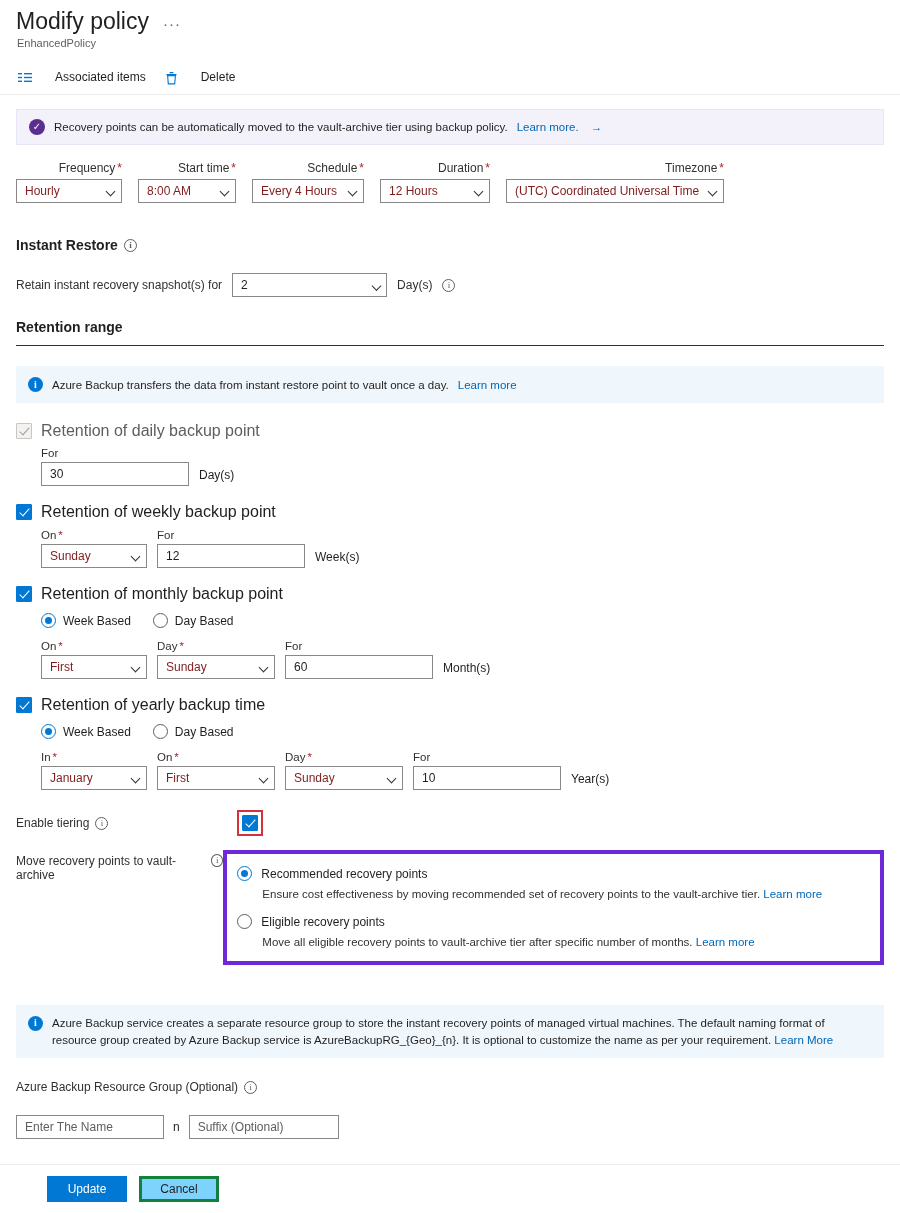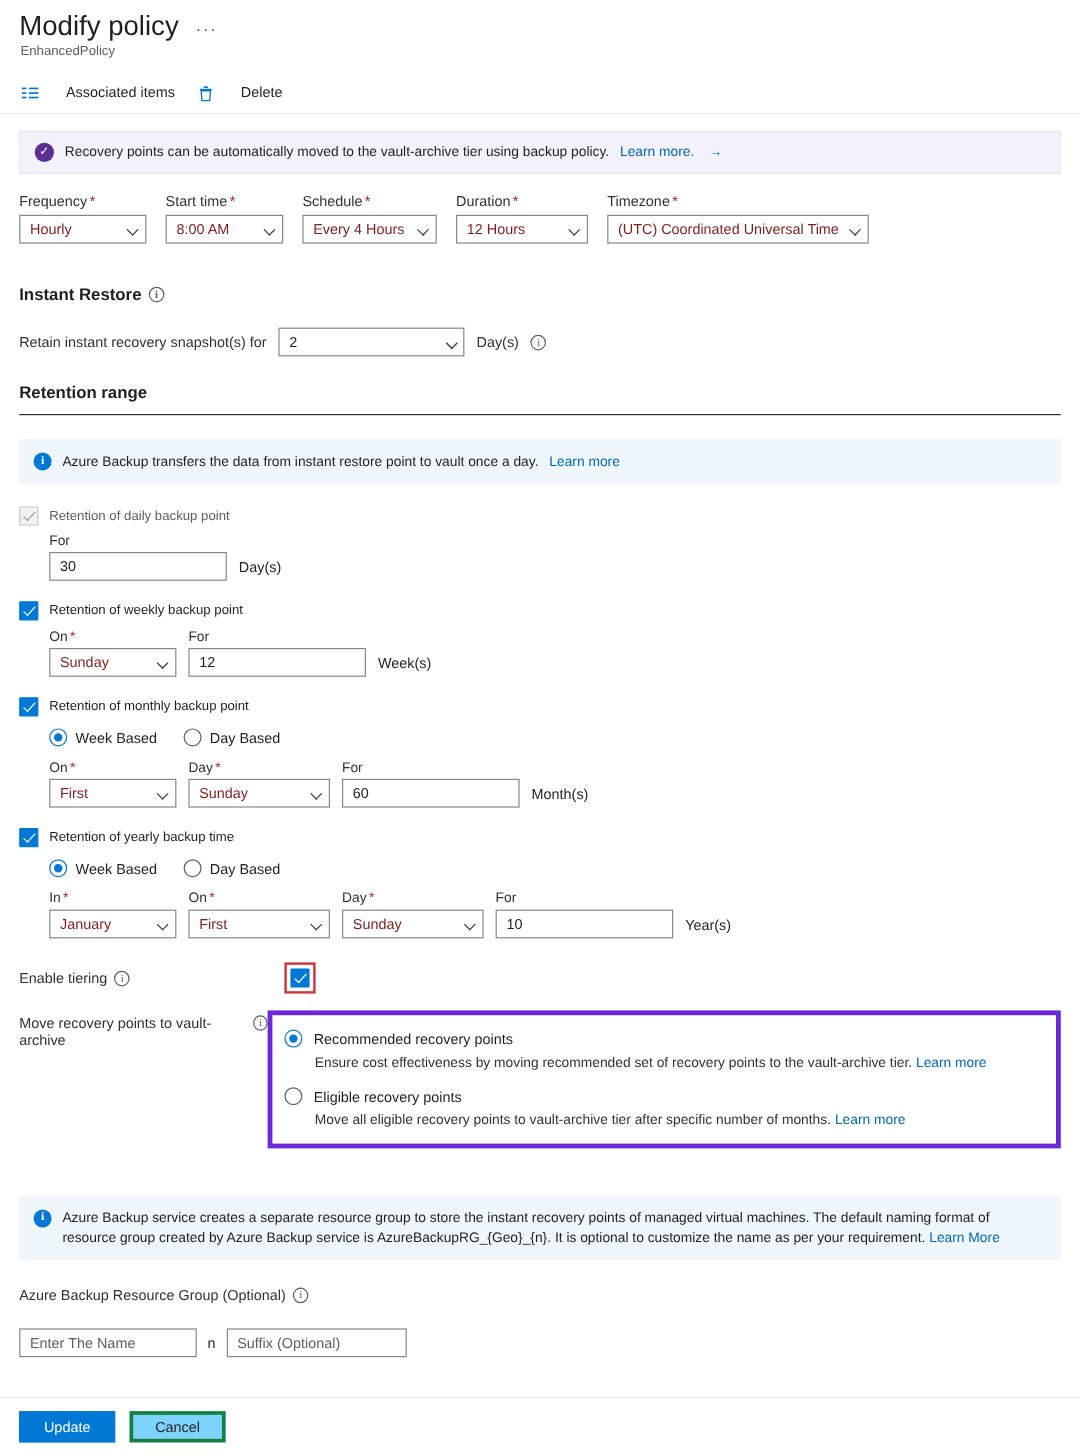--- a/index.html
+++ b/index.html
@@ -48,21 +48,21 @@
     width: 16px; height: 16px; border-radius: 50%;
     background: #5c2e91; color: #fff; flex: 0 0 16px;
     display: flex; align-items: center; justify-content: center;
     font-size: 10px; line-height: 1;
   }
   .lnk { color: #0067b8; text-decoration: none; cursor: pointer; }
   .arrow-right { color: #0067b8; margin-left: 3px; }
 
   
   .content { padding: 0 16px; }
-  .label { font-size: 12px; color: #323130; margin-bottom: 4px; }
+  .label { font-size: 12px; color: #323130; margin-bottom: 4px; text-align: right; }
   .req { color: #a4262c; margin-left: 2px; }
 
   .sched-row { display: flex; gap: 16px; margin-top: 16px; }
   .field-col { display: flex; flex-direction: column; }
 
   .sel {
     position: relative;
     height: 24px;
     border: 1px solid #8a8886;
     background: #fff;
@@ -146,21 +146,21 @@
     border-right: 1.8px solid #fff; border-bottom: 1.8px solid #fff;
     transform: rotate(42deg);
   }
   .cb.disabled { background: #f3f2f1; border-color: #c8c6c4; }
   .cb.disabled::after {
     content: ""; position: absolute; left: 5px; top: 1px;
     width: 4px; height: 9px;
     border-right: 1.8px solid #a19f9d; border-bottom: 1.8px solid #a19f9d;
     transform: rotate(42deg);
   }
-  .cb-label { font-size: 11px; color: #201f1e; }
+  .cb-label { font-size: 16px; color: #201f1e; }
   .cb-label.dim { color: #605e5c; }
 
   .sub { margin-left: 25px; }
   .sub-label { font-size: 11.5px; color: #323130; margin-bottom: 3px; }
   .inline-row { display: flex; align-items: flex-end; gap: 10px; }
   .unit { font-size: 12px; color: #201f1e; padding-bottom: 4px; }
 
   .blk { margin-top: 17px; }
 
   
@@ -205,21 +205,21 @@
   .footer {
     position: absolute; left: 0; right: 0; bottom: 0;
     border-top: 1px solid #edebe9;
     padding: 11px 16px;
     display: flex; gap: 12px; align-items: center;
     background: #fff;
   }
   .btn-primary {
     background: #0078d4; color: #fff; border: 1px solid #0078d4;
     height: 26px; min-width: 80px; padding: 0 14px;
-    font-size: 12px; cursor: pointer; font-family: "Liberation Sans", sans-serif;
+    font-size: 12px; cursor: pointer; font-family: "Liberation Sans", sans-serif; margin-left: 31px;
   }
   .btn-default {
     background: #7dd3fc; color: #201f1e; border: 3px solid #15803d;
     height: 26px; min-width: 80px; padding: 0 14px;
     font-size: 12px; cursor: pointer; font-family: "Liberation Sans", sans-serif;
   }
 </style>
 </head>
 <body>
 

